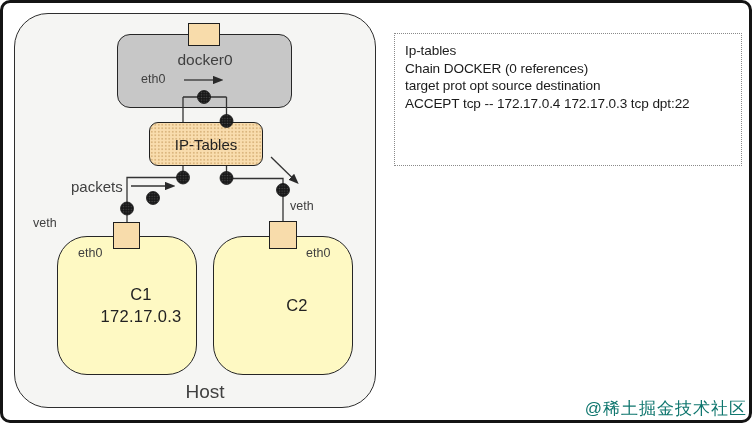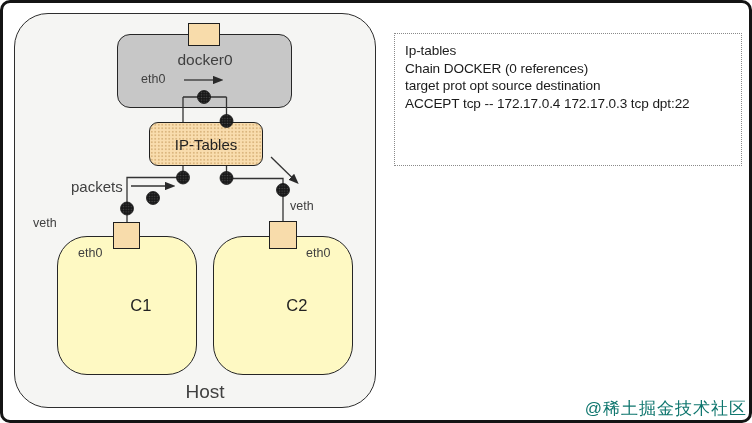--- a/index.html
+++ b/index.html
@@ -131,20 +131,21 @@
 <div class="abs host"></div>
 
 <div class="abs bridge"></div>
 <div class="abs port port-top"></div>
 <div class="abs iptables">
   <span>IP-Tables</span>
 </div>
 
 <div class="abs container-box c1">
   <div class="cname">C1</div>
+  <div class="cip">172.17.0.3</div>
 </div>
 <div class="abs container-box c2">
   <div class="cname">C2</div>
 </div>
 
 <svg class="abs overlay" viewBox="0 0 380 423" xmlns="http://www.w3.org/2000/svg">
   <defs>
     <marker id="arrow" viewBox="0 0 10 8" refX="1" refY="4" markerWidth="8" markerHeight="6.5" orient="auto">
       <path d="M0,0 L10,4 L0,8 z" fill="#2a2a2a"></path>
     </marker>

